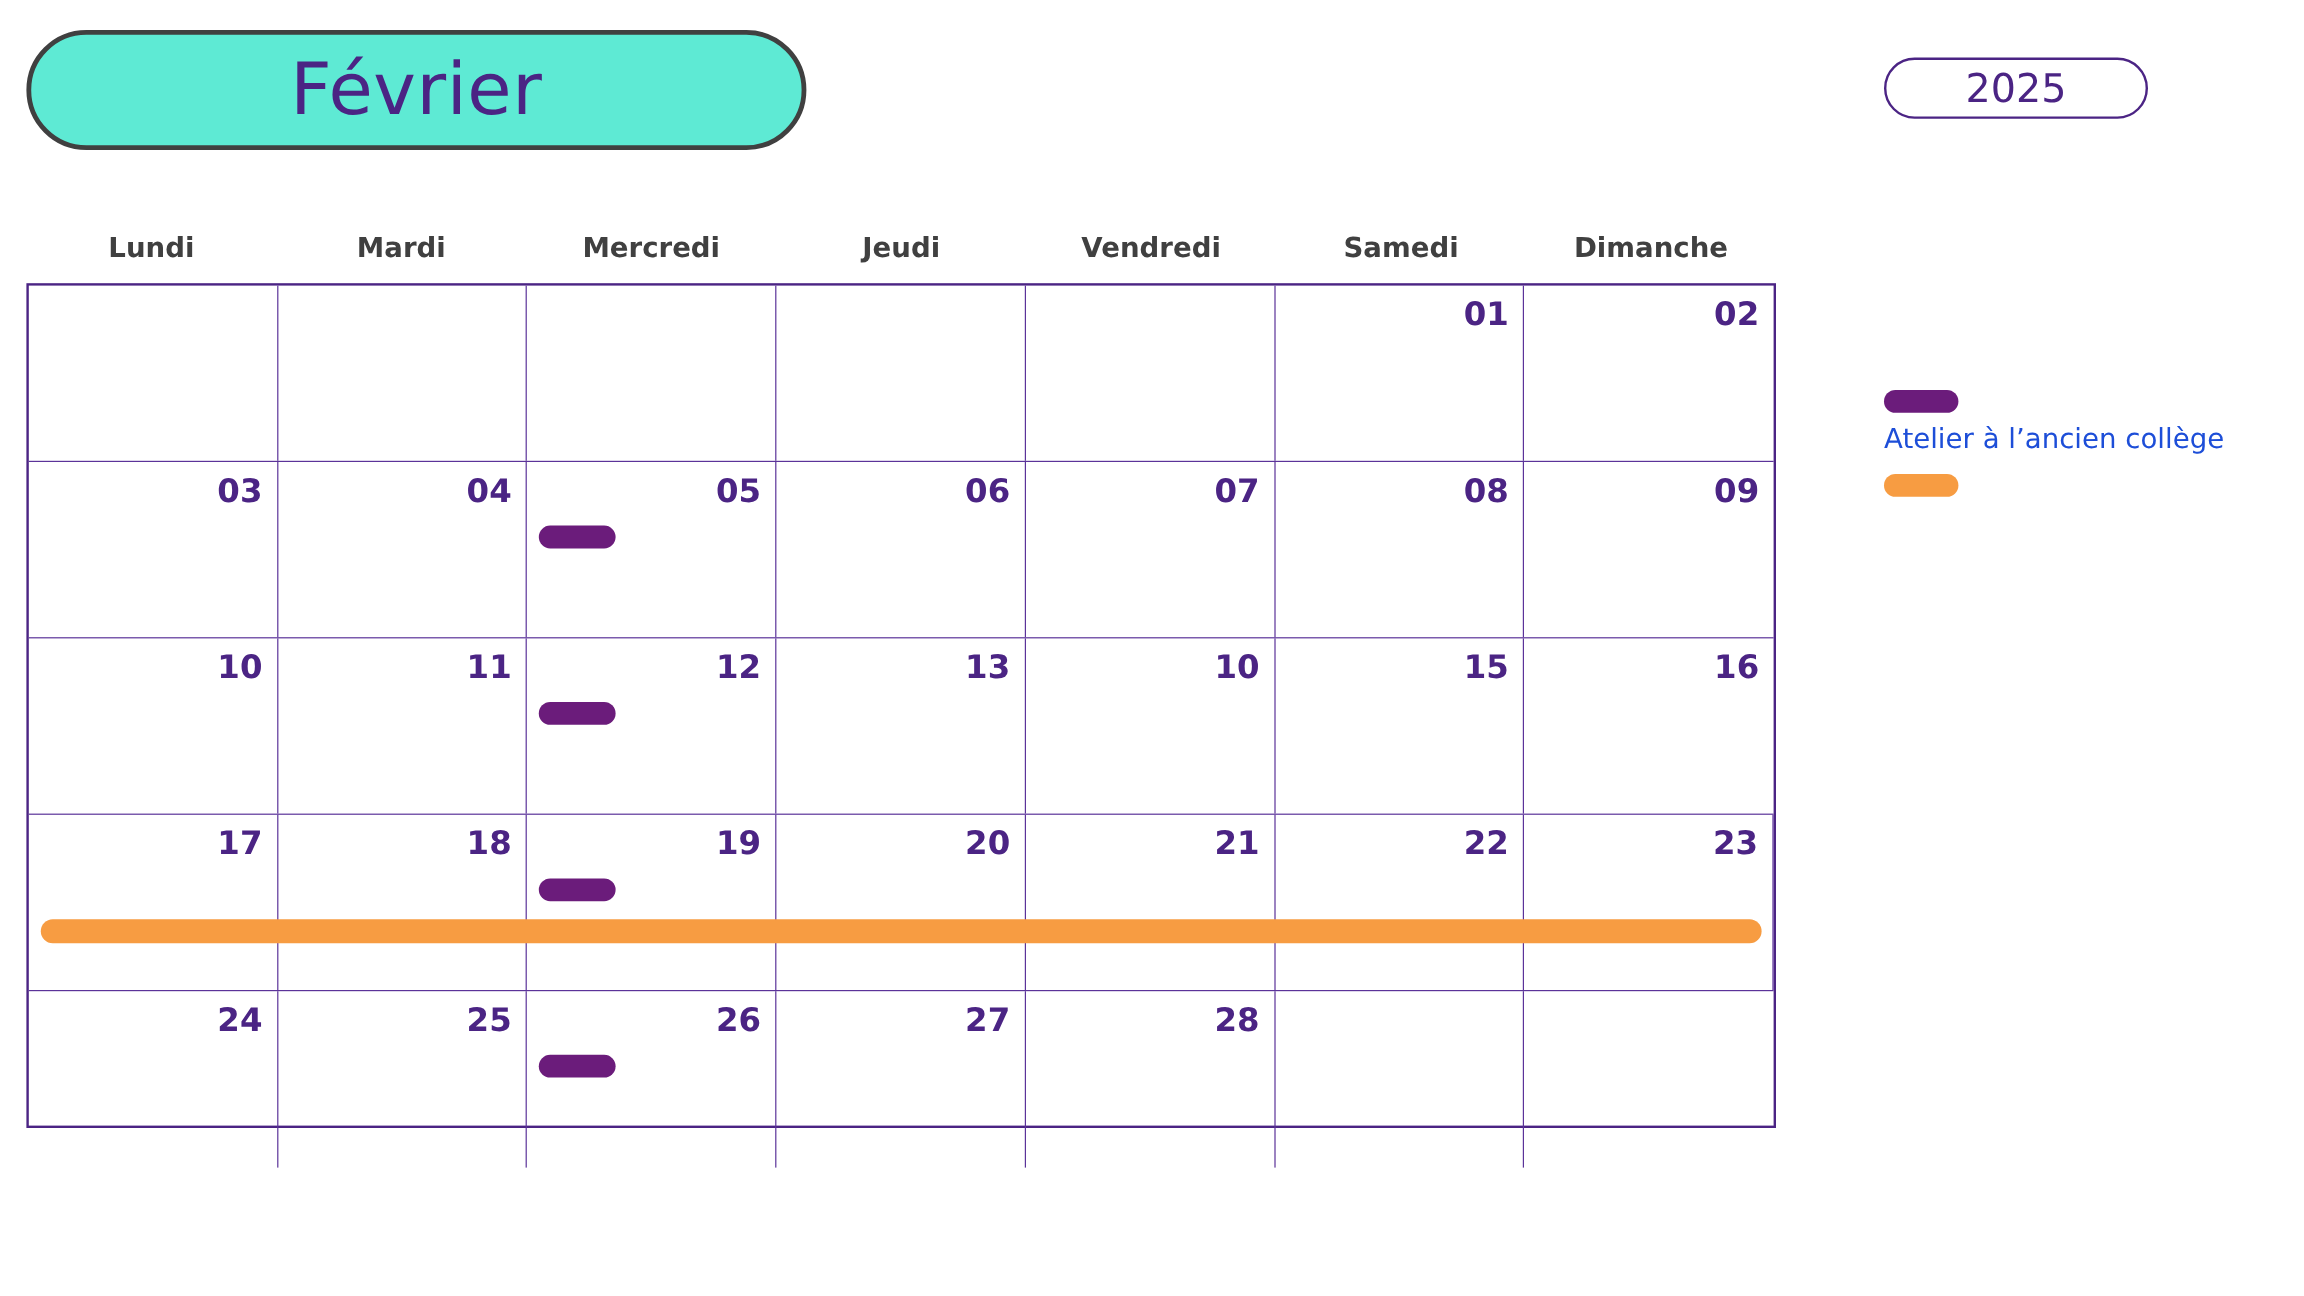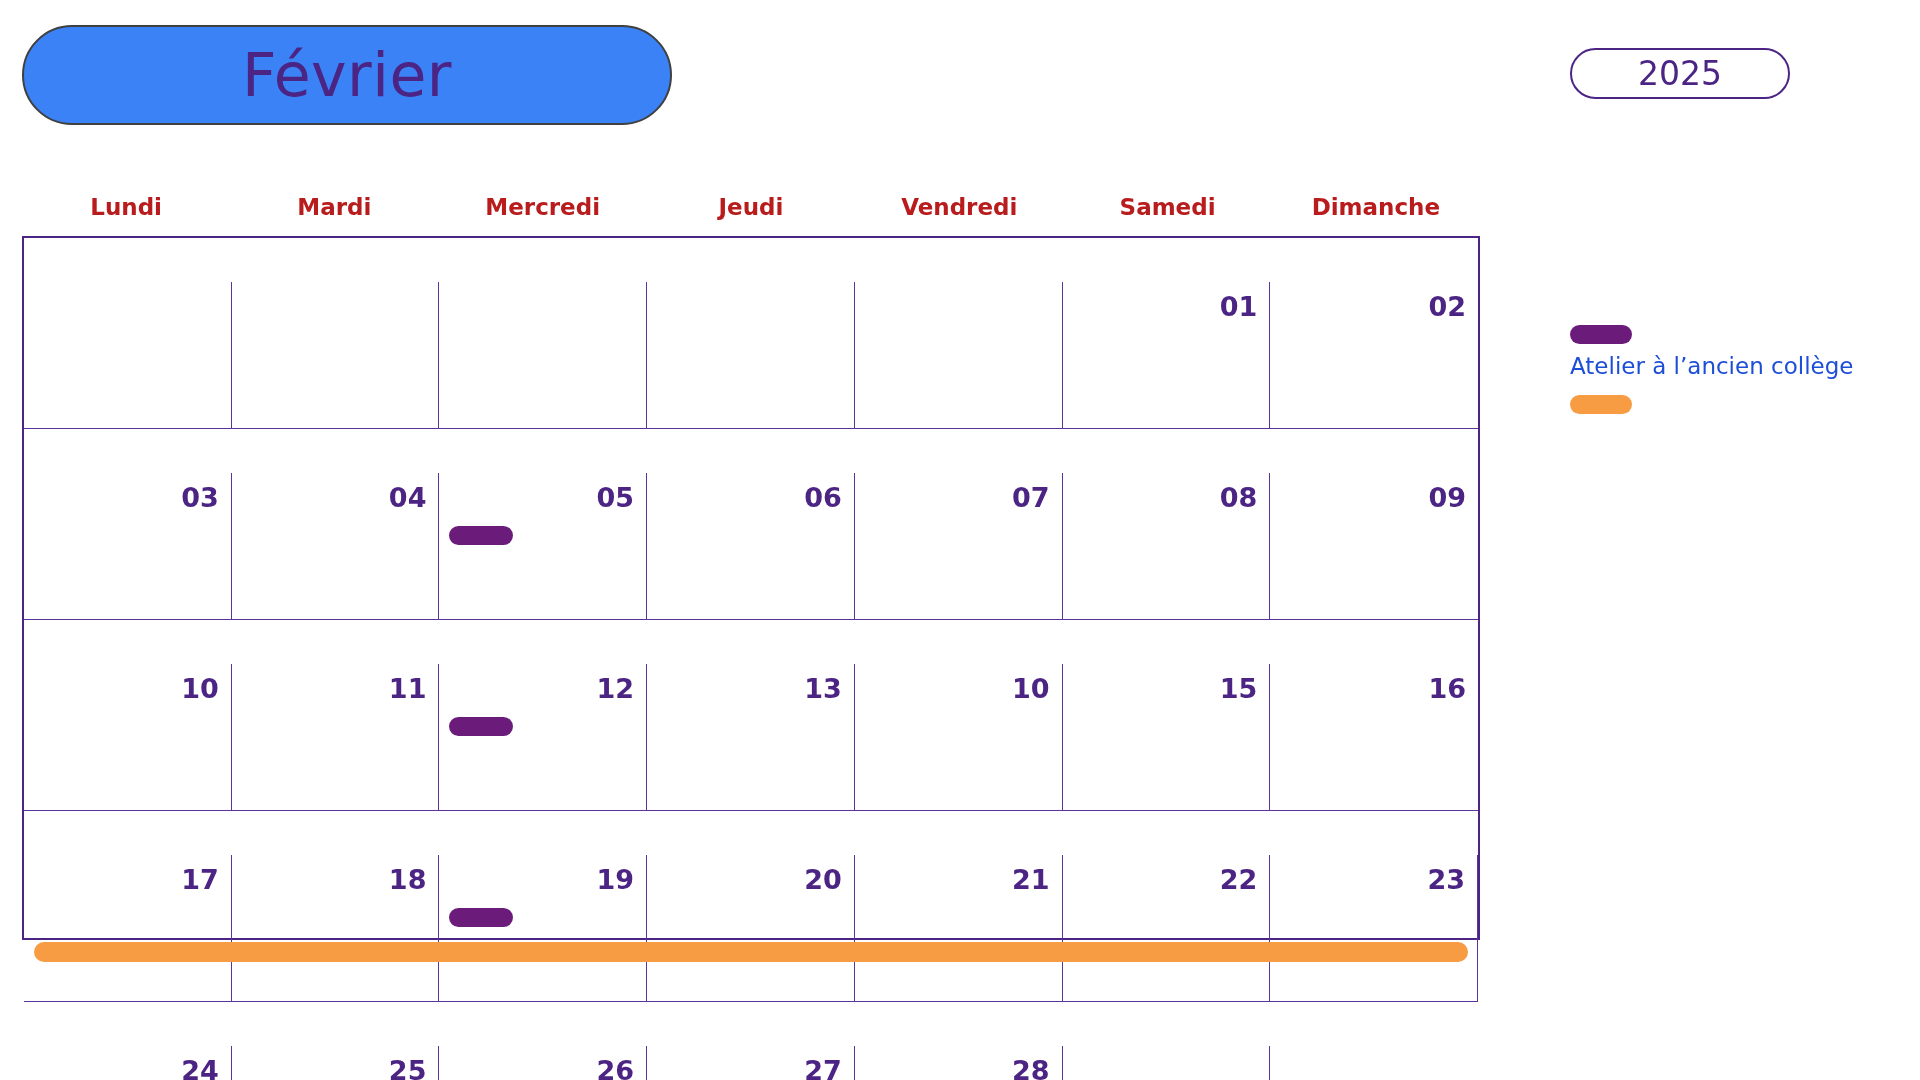--- a/index.html
+++ b/index.html
@@ -17,26 +17,26 @@
   }
 
   
   .month-pill {
     position: absolute;
     left: 22px;
     top: 25px;
     width: 650px;
     height: 100px;
     box-sizing: border-box;
-    border: 2px solid #404040;
+    border: 4px solid #404040;
     border-radius: 50px;
     display: flex;
     align-items: center;
     justify-content: center;
-    background: #3b82f6;
+    background: #5eead4;
   }
   .month-pill .month-text {
     font-size: 60px;
     color: #4B2484;
     font-weight: 400;
     letter-spacing: 0.5px;
     line-height: 1;
   }
 
   .year-pill {
@@ -69,42 +69,41 @@
     height: 34px;
     display: grid;
     grid-template-columns: repeat(7, 1fr);
   }
   .weekday {
     display: flex;
     align-items: center;
     justify-content: center;
     font-size: 23px;
     font-weight: bold;
-    color: #b91c1c;
+    color: #404040;
     line-height: 1;
   }
 
   
   .calendar {
     position: absolute;
     left: 22px;
     top: 236px;
     width: 1458px;
     height: 704px;
     box-sizing: border-box;
     border: 2px solid #4B2484;
   }
   .week-row {
     position: relative;
     height: 147px;
     box-sizing: border-box;
     border-bottom: 1.5px solid #5B3399;
     display: grid;
     grid-template-columns: repeat(7, 1fr);
-    margin-top: 44px;
   }
   .week-row:last-child {
     border-bottom: none;
   }
   .day-cell {
     position: relative;
     box-sizing: border-box;
     border-right: 1.5px solid #5B3399;
     padding: 10px 12px 0 0;
   }

